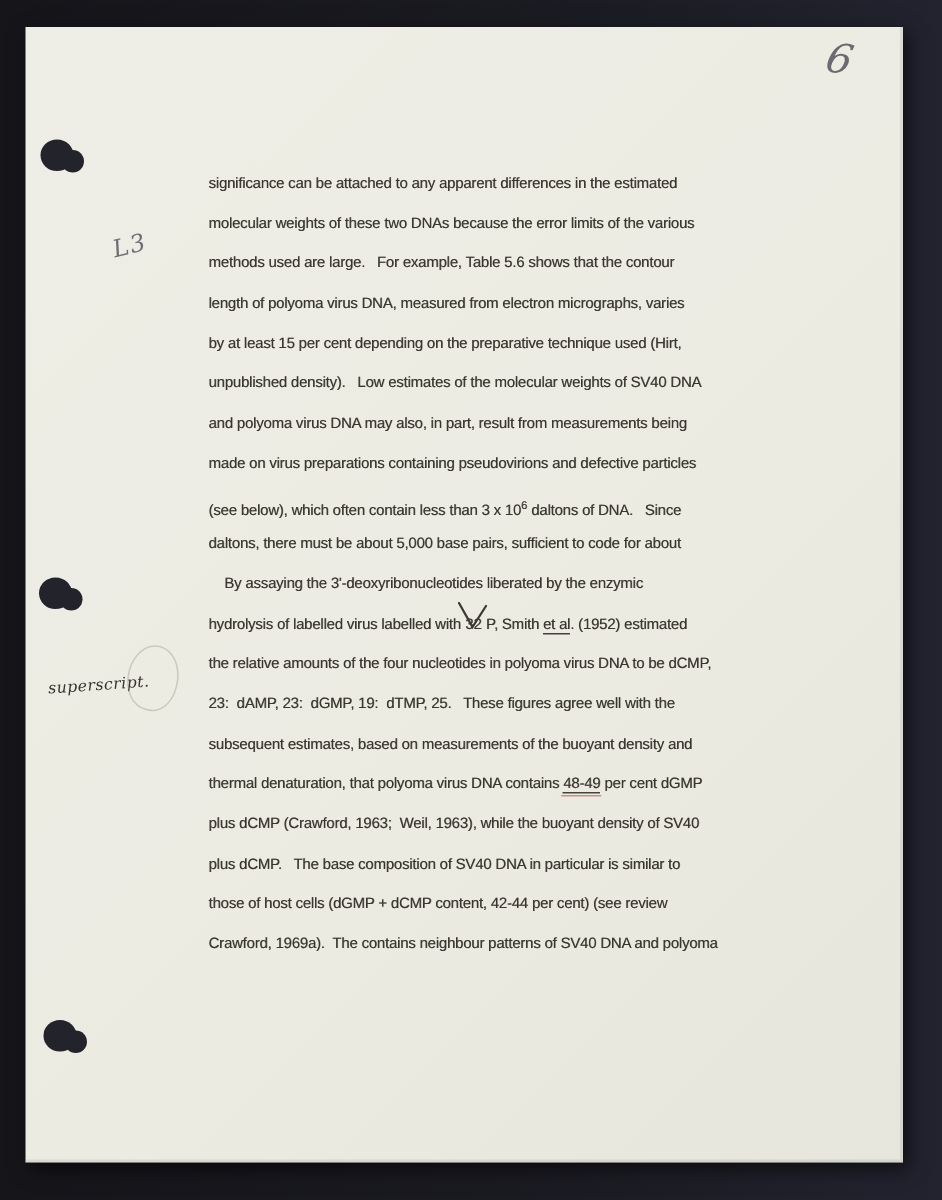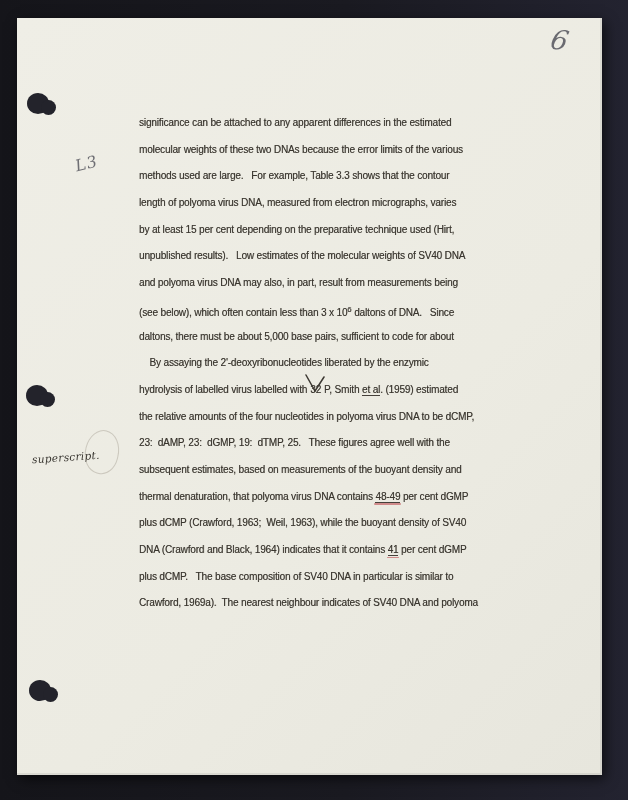--- a/index.html
+++ b/index.html
@@ -68,35 +68,36 @@
       </div>
 
     <div class="page-number">6</div>
     <div class="note-l3">L3</div>
     <div class="note-sup">superscript.</div>
     <div class="pencil-circle"></div>
 
     <div class="text-block">
       <div class="line">significance can be attached to any apparent differences in the estimated</div>
       <div class="line">molecular weights of these two DNAs because the error limits of the various</div>
-      <div class="line">methods used are large.   For example, Table 3.3 shows that the contour</div>
+      <div class="line">methods used are large.   For example, Table 5.6 shows that the contour</div>
       <div class="line">length of polyoma virus DNA, measured from electron micrographs, varies</div>
       <div class="line">by at least 15 per cent depending on the preparative technique used (Hirt,</div>
-      <div class="line">unpublished results).   Low estimates of the molecular weights of SV40 DNA</div>
+      <div class="line">unpublished density).   Low estimates of the molecular weights of SV40 DNA</div>
       <div class="line">and polyoma virus DNA may also, in part, result from measurements being</div>
+      <div class="line">made on virus preparations containing pseudovirions and defective particles</div>
       <div class="line"><span>(see below), which often contain less than 3 x 10</span><sup class="tsup">6</sup><span> daltons of DNA.   Since</span></div>
       <div class="line">daltons, there must be about 5,000 base pairs, sufficient to code for about</div>
-      <div class="line">    By assaying the 2'-deoxyribonucleotides liberated by the enzymic</div>
+      <div class="line">    By assaying the 3'-deoxyribonucleotides liberated by the enzymic</div>
       <div class="line"><span>hydrolysis of labelled virus labelled with</span><span class="supmark"><svg width="22" height="20" viewBox="0 0 22 20">
               <path d="M2,1 L11,17 L20,3" fill="none" stroke="#3d3933" stroke-width="1.5" stroke-linecap="round"></path>
-            </svg><span>32</span></span><span>P, Smith </span><span class="u">et al</span><span>. (1959) estimated</span></div>
+            </svg><span>32</span></span><span>P, Smith </span><span class="u">et al</span><span>. (1952) estimated</span></div>
       <div class="line">the relative amounts of the four nucleotides in polyoma virus DNA to be dCMP,</div>
       <div class="line">23:  dAMP, 23:  dGMP, 19:  dTMP, 25.   These figures agree well with the</div>
       <div class="line">subsequent estimates, based on measurements of the buoyant density and</div>
       <div class="line"><span>thermal denaturation, that polyoma virus DNA contains </span><span class="u-red">48-49</span><span> per cent dGMP</span></div>
       <div class="line">plus dCMP (Crawford, 1963;  Weil, 1963), while the buoyant density of SV40</div>
-      <div class="line"><span>DNA (Crawford and Black, 1964) indicates that it contains </span><span class="u-red">41</span><span> per cent dGMP</span></div>
       <div class="line">plus dCMP.   The base composition of SV40 DNA in particular is similar to</div>
-      <div class="line">Crawford, 1969a).  The nearest neighbour indicates of SV40 DNA and polyoma</div>
+      <div class="line">those of host cells (dGMP + dCMP content, 42-44 per cent) (see review</div>
+      <div class="line">Crawford, 1969a).  The contains neighbour patterns of SV40 DNA and polyoma</div>
     </div>
 
   </div>
 </div>
 
 </body></html>

